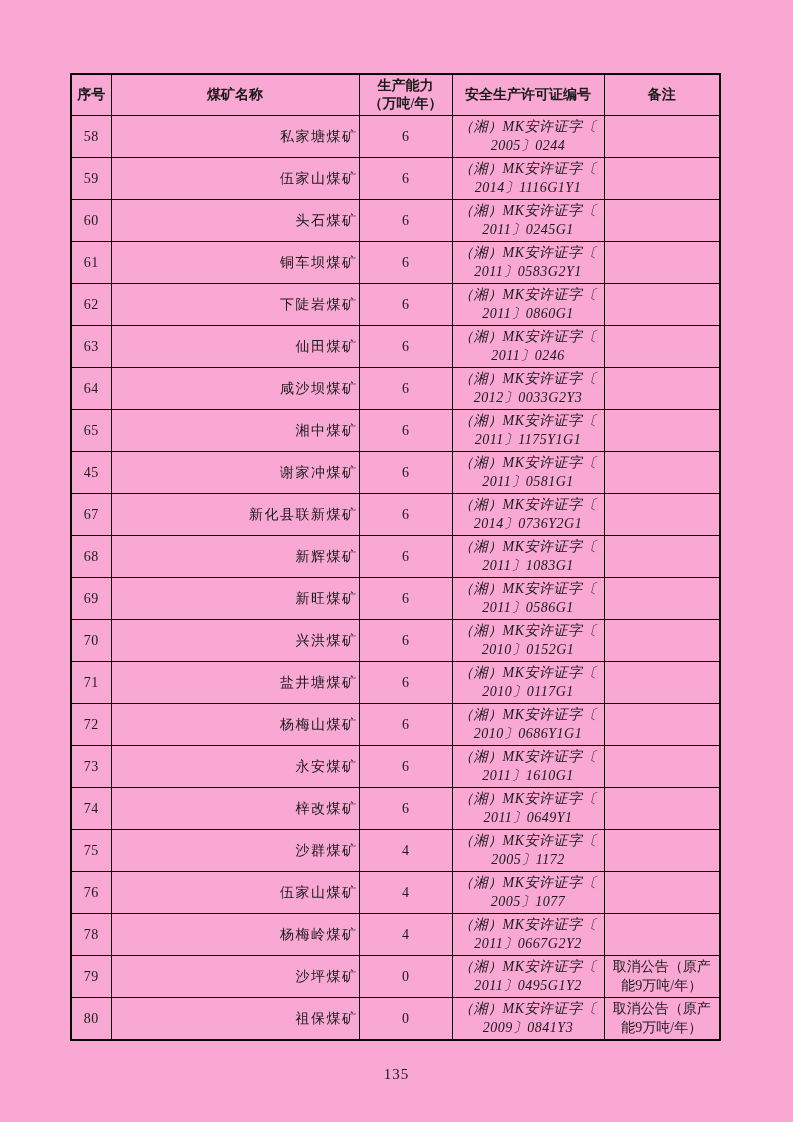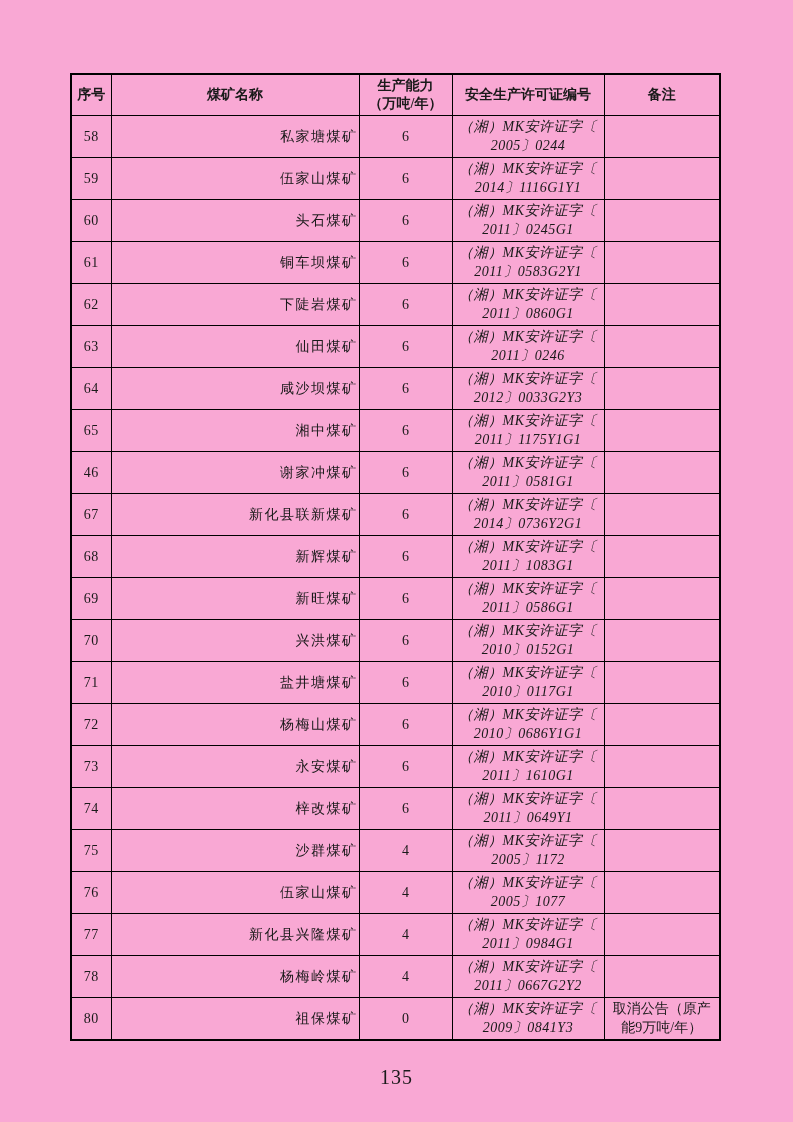--- a/index.html
+++ b/index.html
@@ -76,21 +76,21 @@
     line-height: 1.35;
     white-space: pre-line;
     padding: 1px 2px;
   }
   .page-number {
     position: absolute;
     left: 0;
     right: 0;
     top: 1066px;
     text-align: center;
-    font-size: 20px;
+    font-size: 15px;
     letter-spacing: 1px;
   }
 </style>
 </head>
 <body>
 
 <div class="sheet">
 
   <table class="mine-table">
     <colgroup>
@@ -169,21 +169,21 @@
   </tr>
         <tr>
     <td class="c-no">65</td>
     <td class="c-name">湘中煤矿</td>
     <td class="c-cap">6</td>
     <td class="c-lic">（湘）MK安许证字〔
 2011〕1175Y1G1</td>
     <td class="c-rem"></td>
   </tr>
         <tr>
-    <td class="c-no">46</td>
+    <td class="c-no">45</td>
     <td class="c-name">谢家冲煤矿</td>
     <td class="c-cap">6</td>
     <td class="c-lic">（湘）MK安许证字〔
 2011〕0581G1</td>
     <td class="c-rem"></td>
   </tr>
         <tr>
     <td class="c-no">67</td>
     <td class="c-name">新化县联新煤矿</td>
     <td class="c-cap">6</td>
@@ -257,36 +257,37 @@
   </tr>
         <tr>
     <td class="c-no">76</td>
     <td class="c-name">伍家山煤矿</td>
     <td class="c-cap">4</td>
     <td class="c-lic">（湘）MK安许证字〔
 2005〕1077</td>
     <td class="c-rem"></td>
   </tr>
         <tr>
-    <td class="c-no">77</td>
-    <td class="c-name">新化县兴隆煤矿</td>
-    <td class="c-cap">4</td>
-    <td class="c-lic">（湘）MK安许证字〔
-2011〕0984G1</td>
-    <td class="c-rem"></td>
-  </tr>
-        <tr>
     <td class="c-no">78</td>
     <td class="c-name">杨梅岭煤矿</td>
     <td class="c-cap">4</td>
     <td class="c-lic">（湘）MK安许证字〔
 2011〕0667G2Y2</td>
     <td class="c-rem"></td>
   </tr>
         <tr>
+    <td class="c-no">79</td>
+    <td class="c-name">沙坪煤矿</td>
+    <td class="c-cap">0</td>
+    <td class="c-lic">（湘）MK安许证字〔
+2011〕0495G1Y2</td>
+    <td class="c-rem">取消公告（原产
+能9万吨/年）</td>
+  </tr>
+        <tr>
     <td class="c-no">80</td>
     <td class="c-name">祖保煤矿</td>
     <td class="c-cap">0</td>
     <td class="c-lic">（湘）MK安许证字〔
 2009〕0841Y3</td>
     <td class="c-rem">取消公告（原产
 能9万吨/年）</td>
   </tr>
       </tbody>
   </table>

